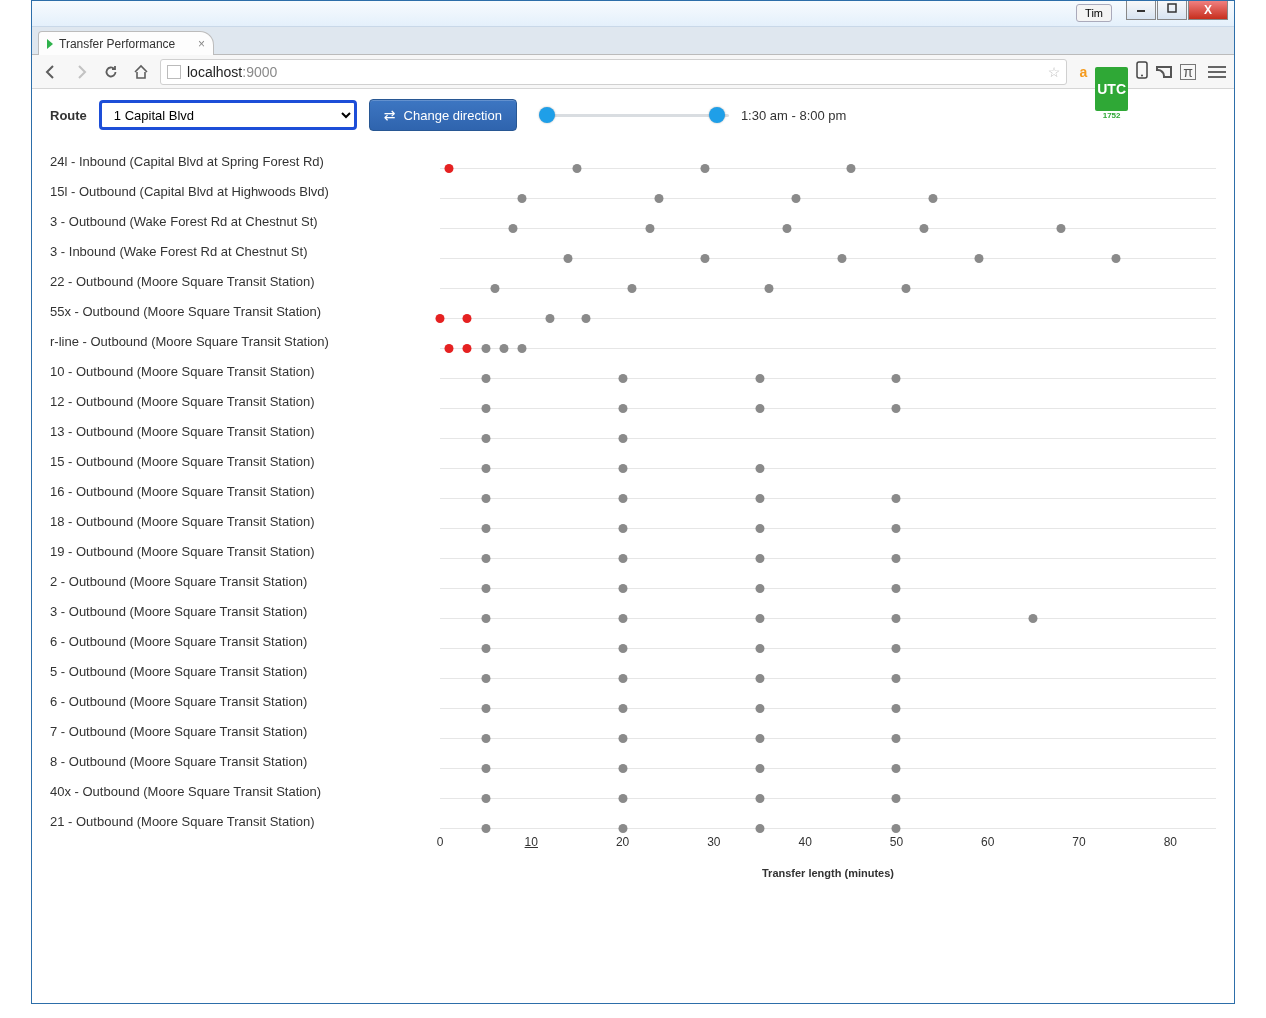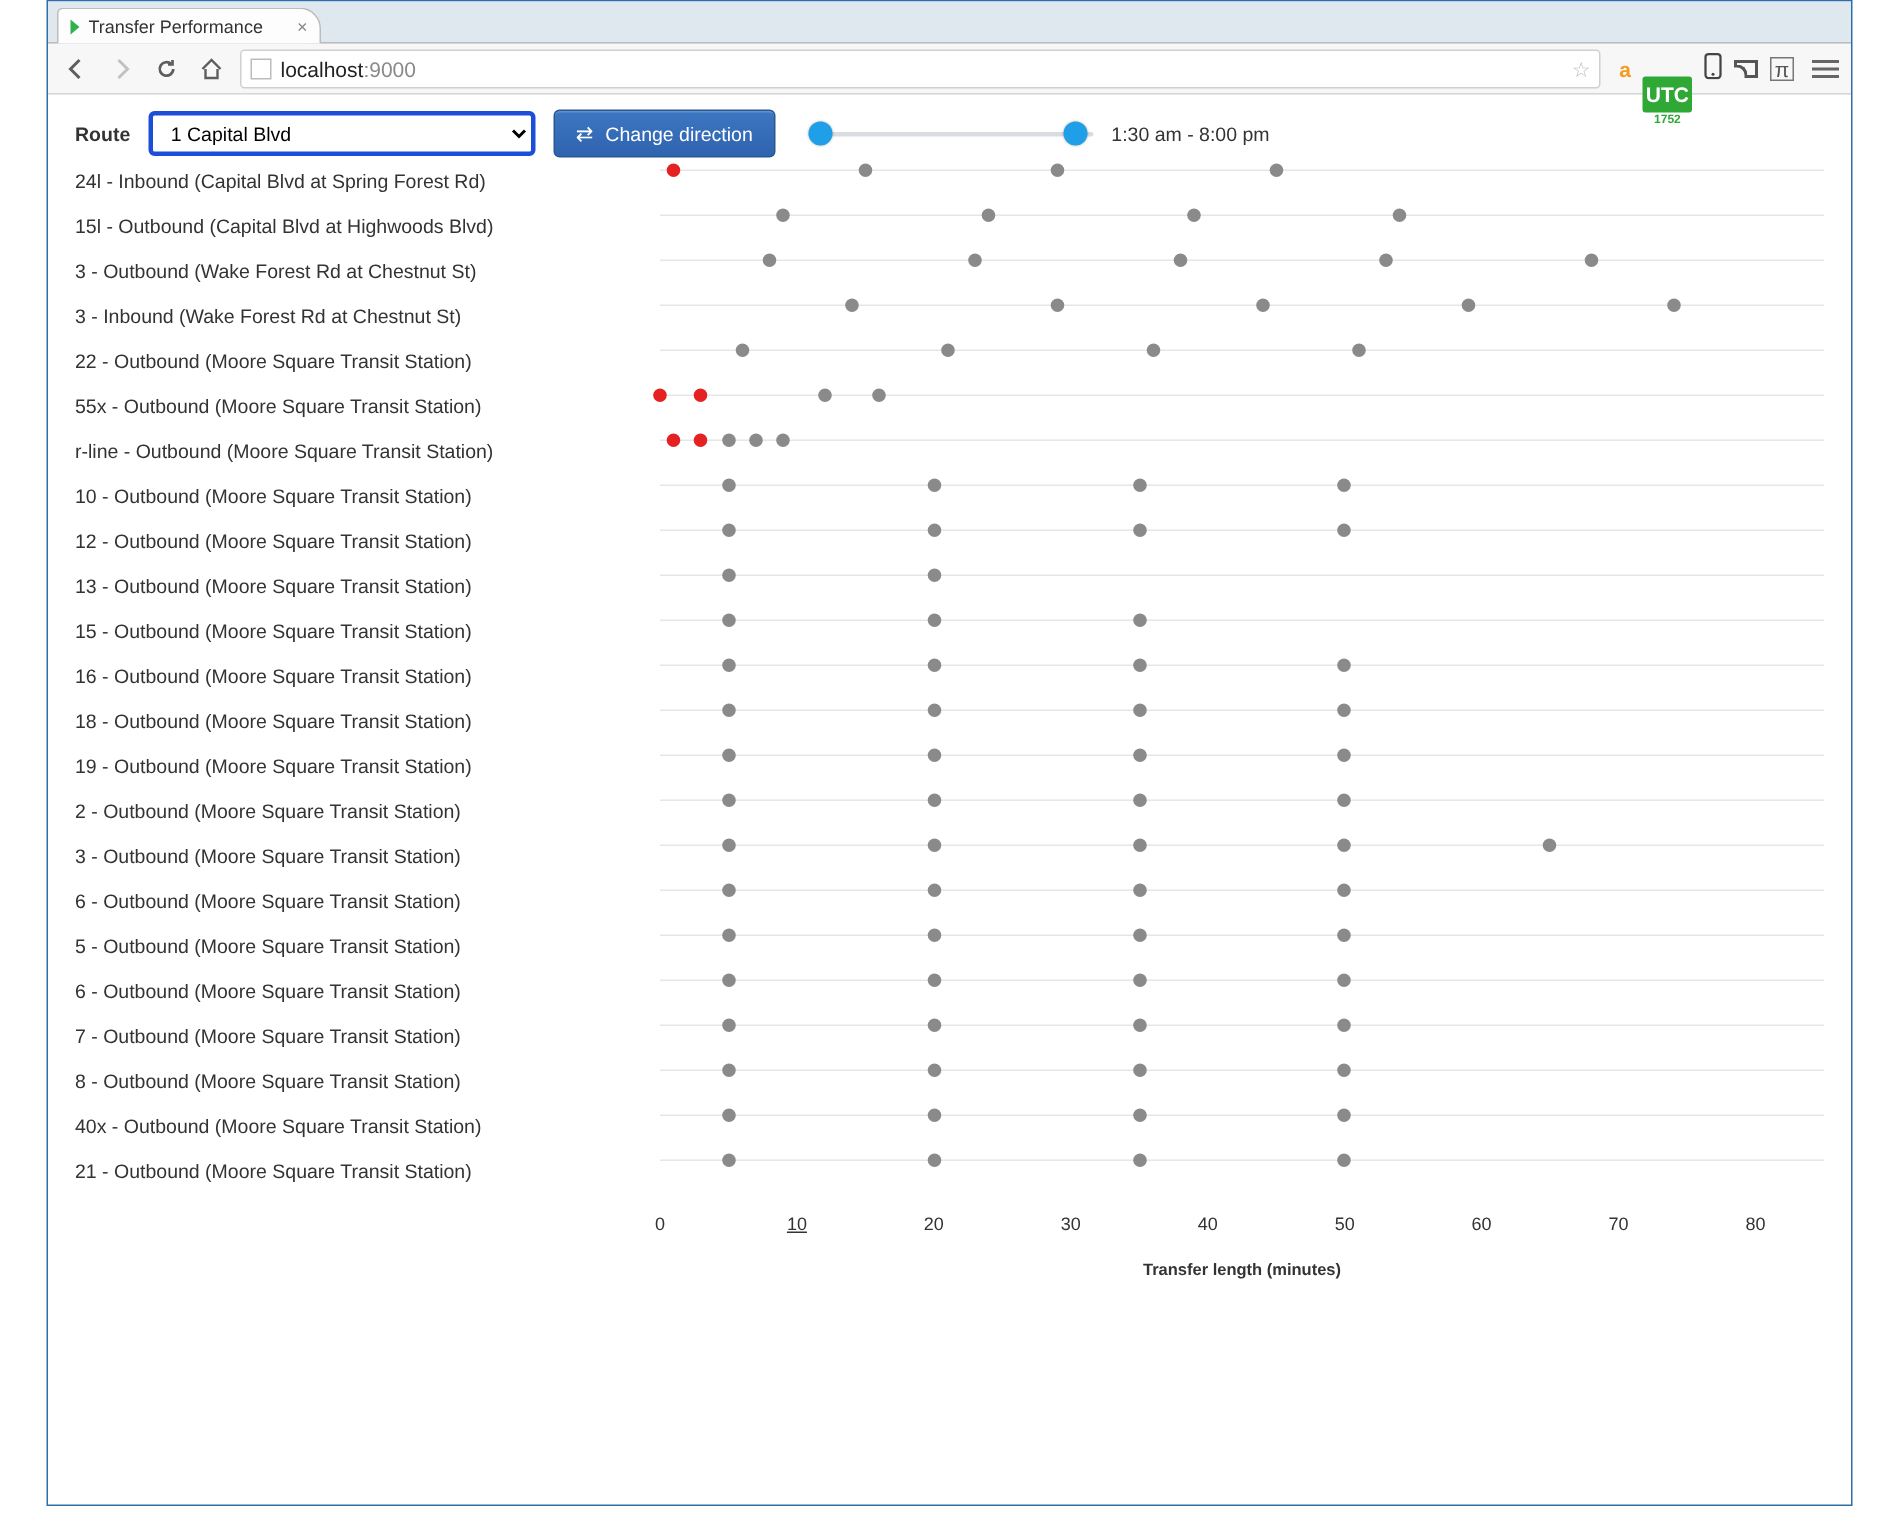--- a/index.html
+++ b/index.html
@@ -29,21 +29,21 @@
   .navbtn { width:22px; height:22px; display:flex; align-items:center; justify-content:center; color:#5e5e5e; cursor:pointer; }
   .navbtn.disabled { color:#c2c2c2; cursor:default; }
   .omnibox { flex:1; height:26px; border:1px solid #d0d0d0; border-radius:3px; display:flex; align-items:center; padding:0 6px; gap:6px; background:#fff; }
   .omnibox .pageicon { width:14px; height:14px; border:1px solid #bbb; background:#fff; }
   .omnibox .url { font-size:14px; color:#222; }
   .omnibox .url .host { color:#222; }
   .omnibox .url .rest { color:#8a8a8a; }
   .omnibox .star { margin-left:auto; color:#bdbdbd; font-size:14px; }
   .ext-icons { display:flex; align-items:center; gap:8px; padding:0 4px; }
   .ext-icons span { font-size:14px; }
-  .utc-badge { font-size:8px; font-weight:bold; background:#2fa836; color:#fff; border-radius:2px; padding:5px 2px; line-height:1; display:inline-block;margin-top:44px; }
+  .utc-badge { font-size:8px; font-weight:bold; background:#2fa836; color:#fff; border-radius:2px; padding:15px 2px; line-height:1; display:inline-block;margin-top:44px; }
   .utc-wrap { display:flex; flex-direction:column; align-items:center; }
   .utc-wrap small { font-size:8px; color:#2fa836; font-weight:bold; }
   .cast-icon { width:16px; height:12px; border:2px solid #555; border-bottom-left-radius:3px; position:relative; }
   .cast-icon::after { content:''; position:absolute; left:-2px; bottom:-2px; width:7px; height:7px; border-right:2px solid #555; border-top:2px solid #555; border-top-right-radius:7px; background:#f7f7f7; }
   .pi-icon { width:16px; height:16px; border:1px solid #777; font-size:11px; display:flex; align-items:center; justify-content:center; color:#555; }
   .hamburger { width:18px; display:flex; flex-direction:column; gap:3px; cursor:pointer; }
   .hamburger div { height:2px; background:#666; }
 
   
   .page { padding:10px 18px 0 18px; color:#333; overflow:hidden; }
@@ -58,35 +58,49 @@
   .time-slider-wrap { display:flex; align-items:center; gap:12px; margin-left:10px; }
   .time-slider { position:relative; width:190px; height:18px; }
   .time-slider .track { position:absolute; left:0; right:0; top:8px; height:3px; background:#d9dde1; border-radius:2px; }
   .time-slider .thumb { position:absolute; top:1px; width:16px; height:16px; border-radius:50%; background:#1f9fe8; box-shadow:0 0 2px rgba(0,0,0,.3); cursor:pointer; }
   .time-slider .thumb.a { left:0; }
   .time-slider .thumb.b { left:170px; }
   .time-label { font-size:13px; color:#333; }
 
   
   .chart { position:relative; margin-top:4px; }
-  .chart-row { position:relative; height:30px; display:flex; align-items:flex-start; }
+  .chart-row { position:relative; height:30px; display:flex; align-items:flex-end; }
   .chart-row .rowlabel { width:390px; font-size:13px; padding-right:10px; white-space:nowrap; overflow:hidden; text-overflow:ellipsis; }
   .chart-row .rowtrack { position:relative; flex:1; height:1px; background:#e6e6e6; }
   .dot { position:absolute; top:-4px; width:9px; height:9px; border-radius:50%; background:#8a8a8a; transform:translateX(-50%); }
   .dot.red { background:#e52121; }
   .axis { position:relative; margin-left:390px; height:30px; margin-top:6px; }
   .axis .tick { position:absolute; top:0; font-size:12px; color:#333; transform:translateX(-50%); }
   .axis-title { margin-left:390px; text-align:center; font-size:11px; font-weight:bold; margin-top:2px; }
 
 </style>
 </head>
 <body>
 
 <div class="win-chrome">
 
+  <div class="titlebar">
+    <span class="user-pill">Tim</span>
+    <div class="winbtn min">
+      <svg width="12" height="12" viewBox="0 0 12 12">
+          <rect x="2" y="8" width="8" height="2" fill="#333"></rect>
+        </svg>
+    </div>
+    <div class="winbtn max">
+      <svg width="12" height="12" viewBox="0 0 12 12">
+          <rect x="2" y="2" width="8" height="8" fill="none" stroke="#333" stroke-width="1.5"></rect>
+        </svg>
+    </div>
+    <div class="winbtn cls">X</div>
+  </div>
 
   <div class="tabstrip">
     <div class="tab">
       <span class="fav"></span>
       <span class="title">Transfer Performance</span>
       <span class="x">×</span>
     </div>
   </div>
 
   <div class="toolbar">

